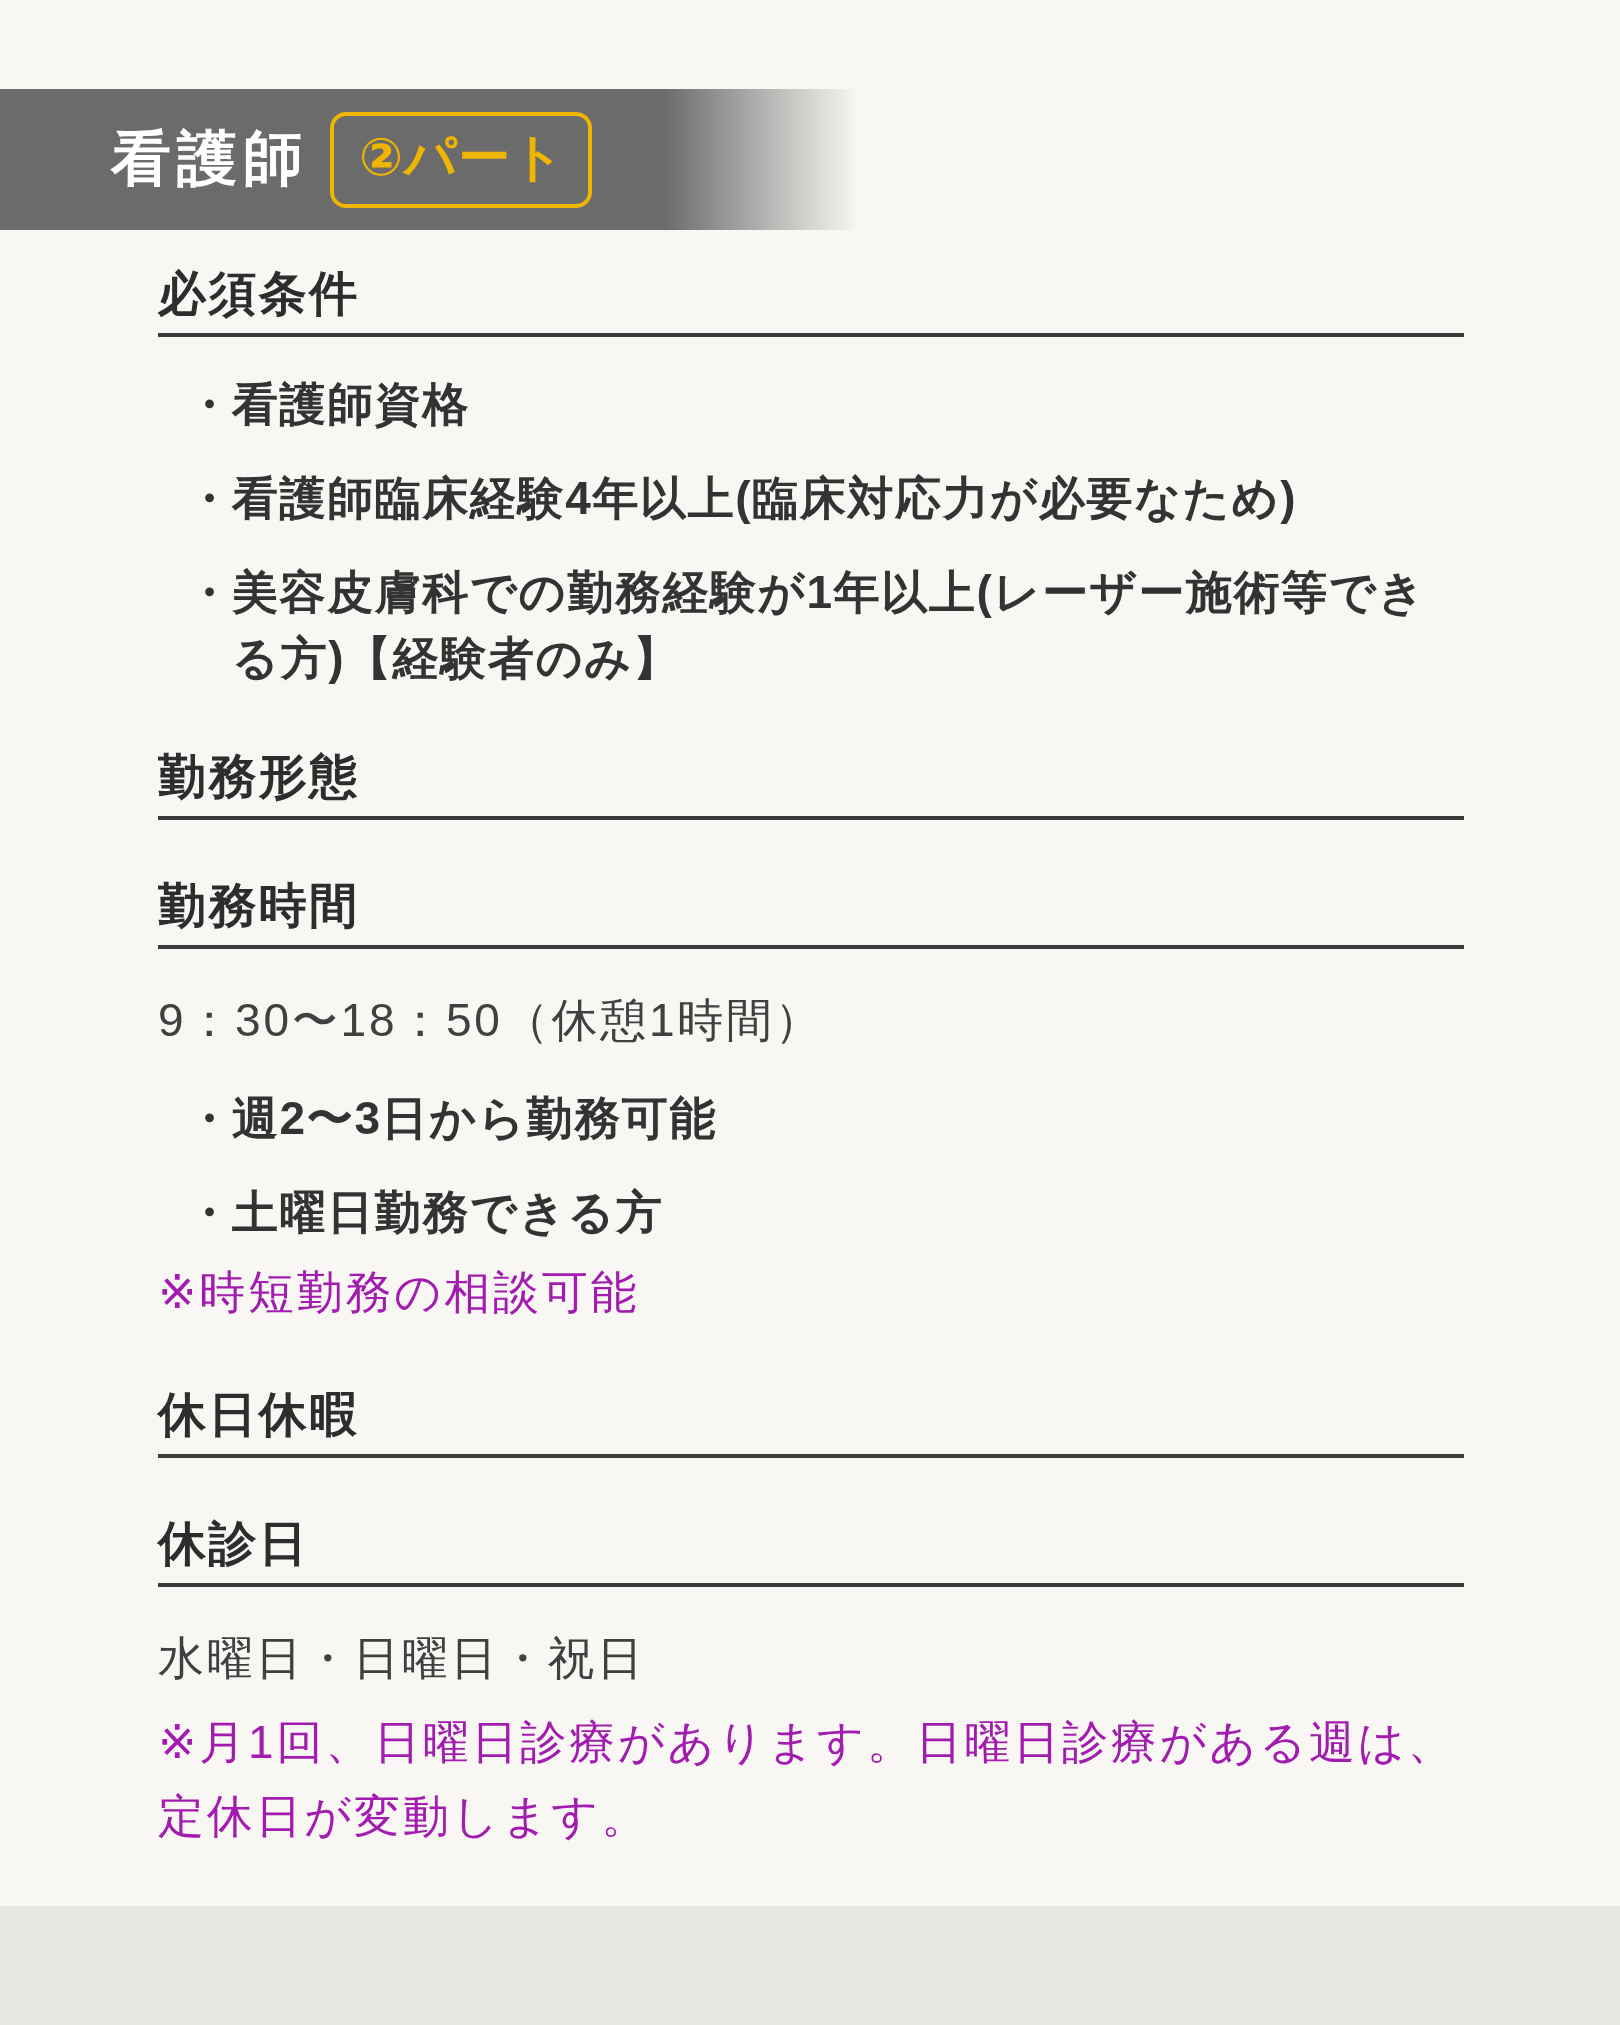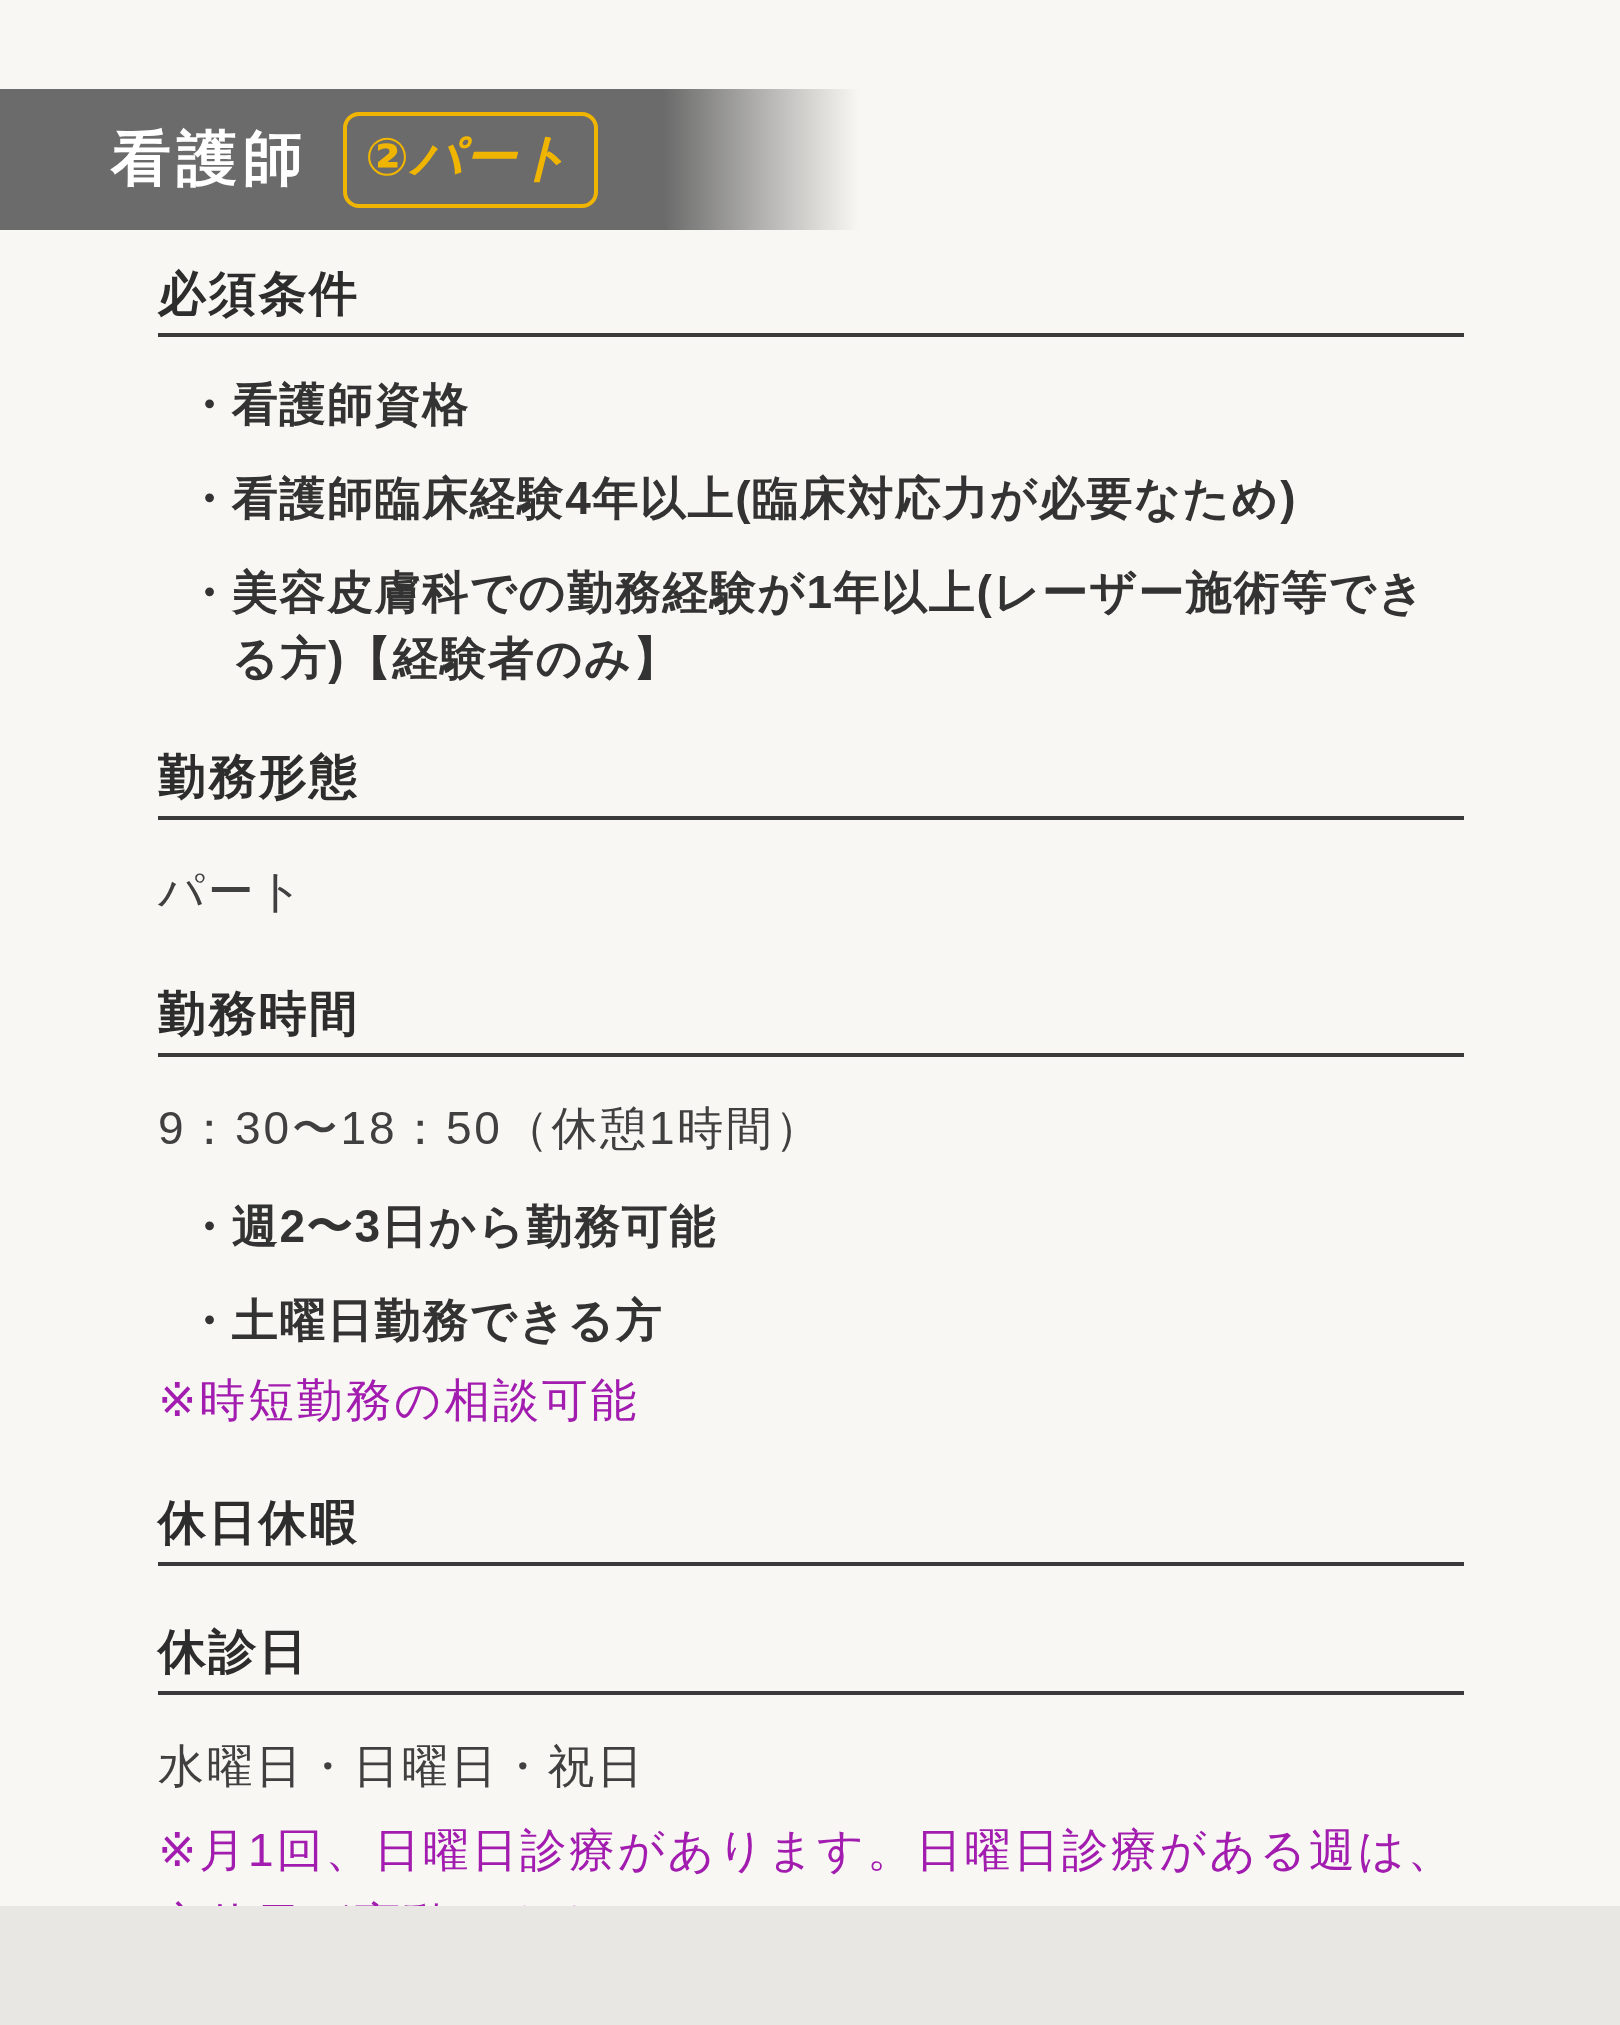--- a/index.html
+++ b/index.html
@@ -21,31 +21,30 @@
     background:linear-gradient(90deg,#6b6b6b 0%, #6b6b6b 41%, rgba(107,107,107,0) 53%, rgba(107,107,107,0) 100%);
   }
   .banner-title {
     color:#ffffff;
     font-size:60px;
     font-weight:bold;
     letter-spacing:0.10em;
     white-space:nowrap;
   }
   .banner-badge {
-    margin-left:34px;
+    margin-left:21px;
     border:4px solid #f0b500;
     border-radius:16px;
     color:#f0b500;
     font-size:52px;
     font-weight:bold;
     letter-spacing:0.02em;
-    padding:7px 22px 11px 18px;
+    padding:7px 22px 11px 25px;
     white-space:nowrap;
     background:transparent;
-    font-style:italic;
   }
   
   main { padding:32px 156px 0 158px; }
   section.sec { margin-top:54px; }
   section.sec:first-child { margin-top:0; }
   .sec h2 {
     font-size:48px;
     font-weight:bold;
     color:#2d2d2d;
     letter-spacing:0.05em;
@@ -107,21 +106,20 @@
           <span class="marker">・</span>
           <span class="btext">看護師臨床経験4年以上(臨床対応力が必要なため)</span>
         </div>
         <div class="bullet-row">
           <span class="marker">・</span>
           <span class="btext">美容皮膚科での勤務経験が1年以上(レーザー施術等できる方)【経験者のみ】</span>
         </div>
       </section>
       <section class="sec">
         <h2>勤務形態</h2>
-        <p class="body-line">パート</p>
       </section>
       <section class="sec">
         <h2>勤務時間</h2>
         <p class="body-line">9：30〜18：50（休憩1時間）</p>
         <div class="bullet-row">
           <span class="marker">・</span>
           <span class="btext">週2〜3日から勤務可能</span>
         </div>
         <div class="bullet-row">
           <span class="marker">・</span>

